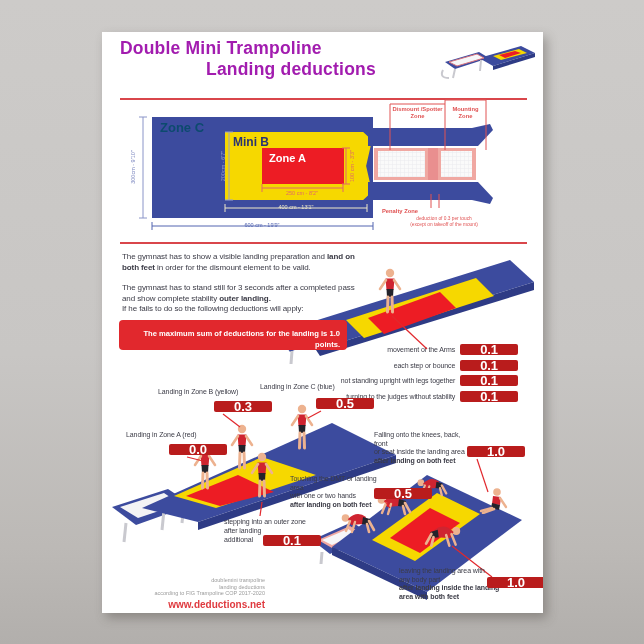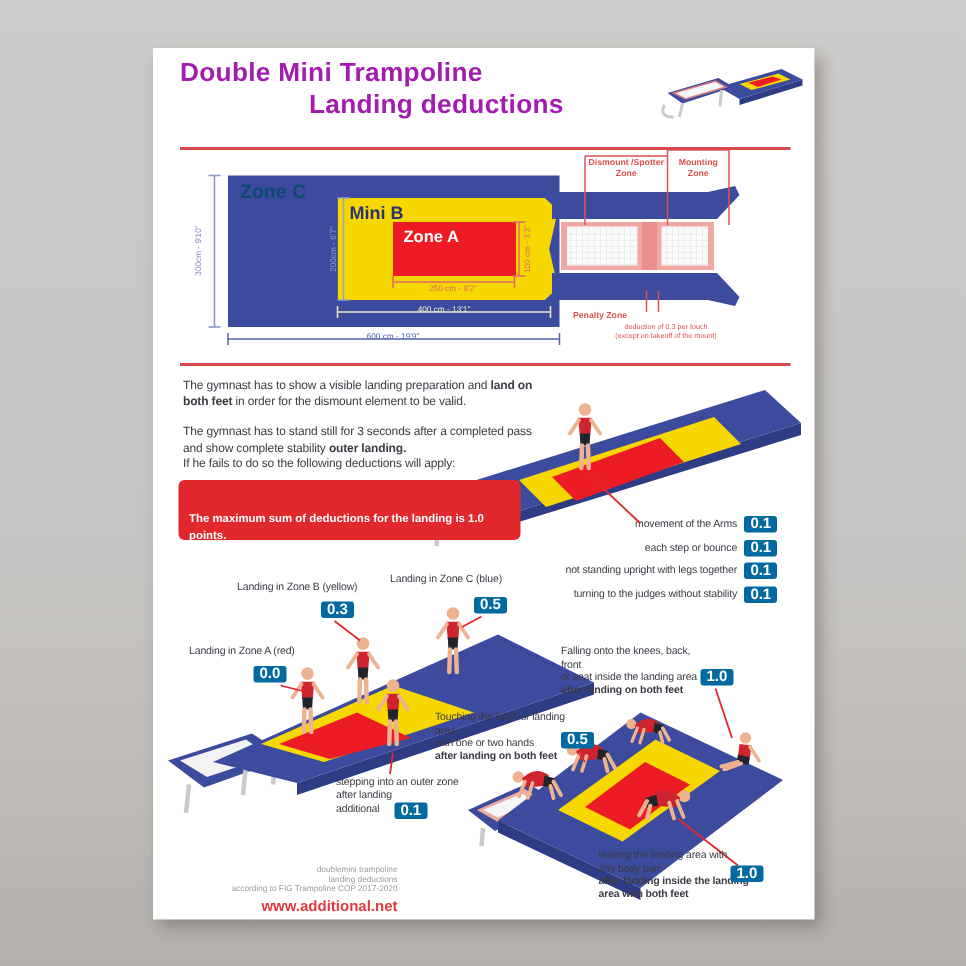--- a/index.html
+++ b/index.html
@@ -13,23 +13,23 @@
 .title{position:absolute;font-weight:bold;color:#a21caf;font-size:17.5px;letter-spacing:.2px;white-space:nowrap}
 .rule{position:absolute;left:18px;width:407px;height:2px;background:#d9464b}
 .zrect{position:absolute}
 .zlab{position:absolute;font-weight:bold;white-space:nowrap}
 .vlab{position:absolute;font-size:5.5px;white-space:nowrap;transform:translate(-50%,-50%) rotate(-90deg)}
 .hlab{position:absolute;font-size:5.5px;white-space:nowrap;transform:translateX(-50%);line-height:7px}
 .redlab{position:absolute;color:#e05252;font-size:5.8px;font-weight:bold;text-align:center;line-height:6.5px}
 .rednote{position:absolute;color:#e05252;font-size:4.8px;text-align:center;line-height:5.8px}
 .para{position:absolute;font-size:8px;line-height:10.5px;color:#3b3b46;margin:0;letter-spacing:-.1px}
 .maxbox{position:absolute;left:17px;top:288px;width:228px;height:30px;background:#e1282d;border-radius:4px;
-color:#fff;font-size:7.6px;font-weight:bold;text-align:left;padding:20px 7px;line-height:11px;z-index:5}
-.vbox{display:inline-block;background:#0369a1;color:#fff;font-size:10px;font-weight:bold;
-padding:1px 4px;border-radius:2px;line-height:9px}
+color:#fff;font-size:7.6px;font-weight:bold;text-align:right;padding:8px 7px;line-height:11px;z-index:5}
+.vbox{display:inline-block;background:#b91c1c;color:#fff;font-size:13px;font-weight:bold;
+padding:1px 20px;border-radius:2px;line-height:9px}
 .vbox.abs{position:absolute;z-index:8}
 .clabel{position:absolute;font-size:7px;color:#3b3b46;line-height:8.5px;letter-spacing:-.1px;z-index:8}
 .clabel b{font-weight:bold}
 .stab{position:absolute;right:25px;top:312px;z-index:6}
 .stab .row{display:flex;justify-content:flex-end;align-items:center;gap:5px;margin-bottom:4.5px;
 font-size:7px;color:#3b3b46;letter-spacing:-.1px}
 .footer{position:absolute;left:23px;top:545px;width:140px;text-align:right;z-index:6}
 .footer .fl{font-size:5.5px;color:#9b9b9b;line-height:6.5px}
 .footer .site{font-size:10px;font-weight:bold;color:#df3a3f;margin-top:2px}
 .ill{position:absolute;z-index:1}
@@ -283,17 +283,17 @@
       <div>any body part</div>
       <div><b>after landing inside the landing</b></div>
       <div><b>area with both feet</b></div>
     </div>
     <span class="vbox abs" style="left:385px;top:545px">1.0</span>
 
     <div class="footer">
       <div class="fl">doublemini trampoline</div>
       <div class="fl">landing deductions</div>
       <div class="fl">according to FIG Trampoline COP 2017-2020</div>
-      <div class="site">www.additional.net</div>
+      <div class="site">www.deductions.net</div>
     </div>
 
   </div>
 </div>
 
 </body></html>

